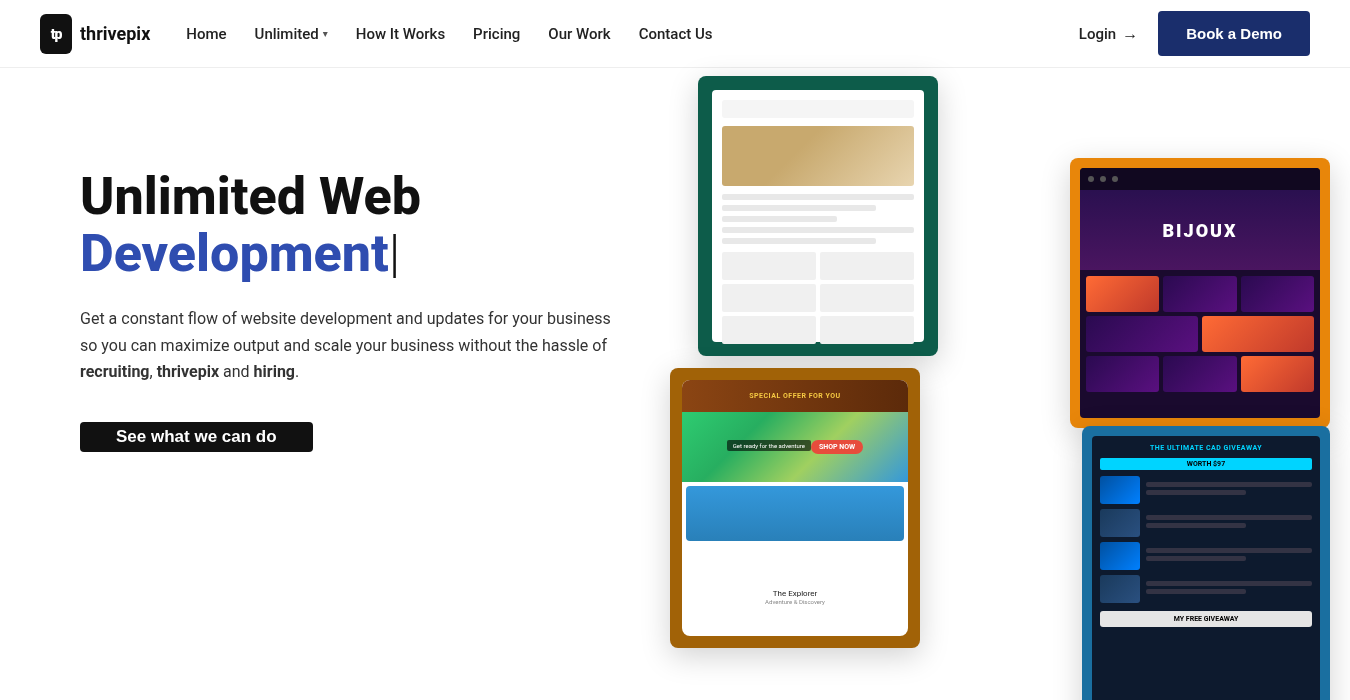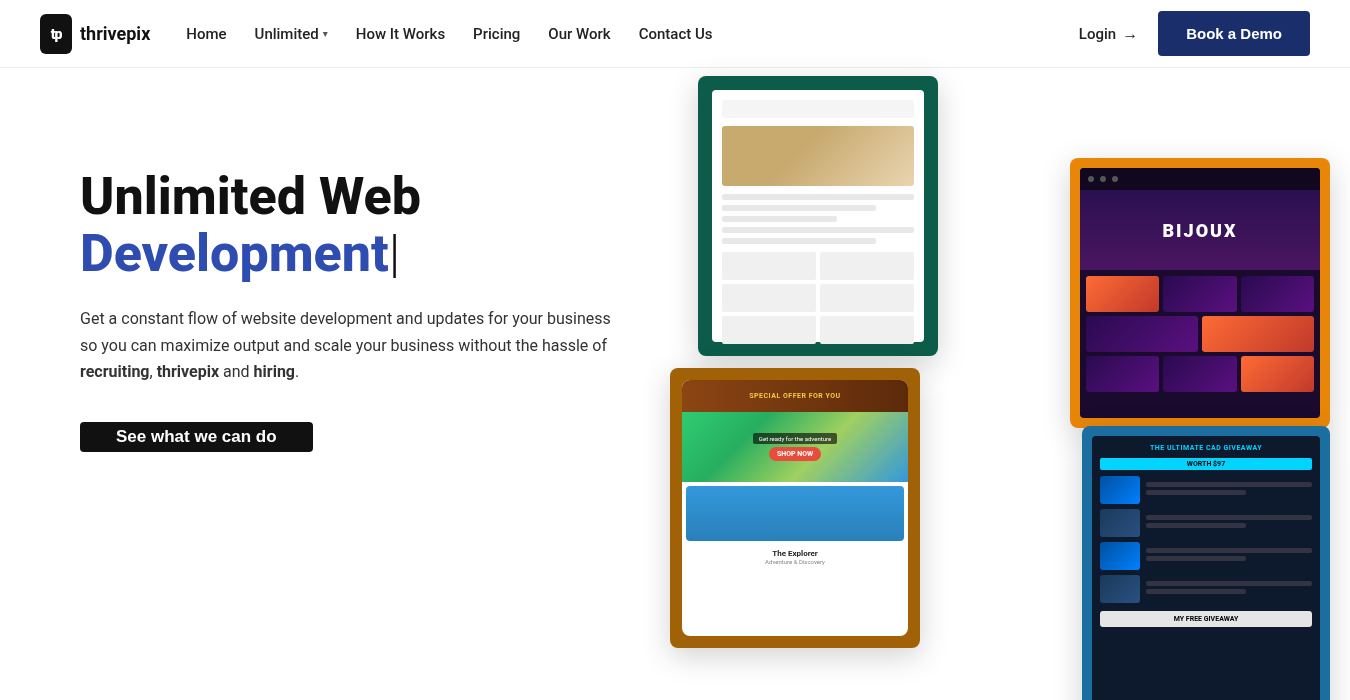--- a/index.html
+++ b/index.html
@@ -101,28 +101,28 @@
       width: 250px; height: 280px;
       background: #a16207;
     }
     .shot-3-inner {
       margin: 12px; background: #fff; border-radius: 8px;
       height: calc(100% - 24px); overflow: hidden;
     }
     .shot-3-header { height: 32px; background: linear-gradient(to right, #8B4513, #5c2a0a); display: flex; align-items: center; justify-content: center; }
     .shot-3-header-text { color: #f5c842; font-size: 7px; font-weight: 700; letter-spacing: 0.5px; }
     .shot-3-hero-img { height: 70px; background: linear-gradient(135deg, #2ecc71 0%, #27ae60 30%, #a0d060 60%, #3498db 100%); position: relative; }
-    .shot-3-overlay { position: absolute; inset: 0; display: flex; flex-direction: column; align-items: center; justify-content: center; }
+    .shot-3-overlay { position: absolute; inset: 0; display: flex; flex-direction: row; align-items: center; justify-content: center; }
     .shot-3-badge { background: rgba(0,0,0,0.6); color: #fff; font-size: 6px; padding: 2px 6px; border-radius: 2px; margin-bottom: 3px; }
     .shot-3-cta { background: #e74c3c; color: #fff; font-size: 7px; padding: 3px 8px; border-radius: 10px; font-weight: 700; }
     .shot-3-sale { padding: 6px; }
     .shot-3-flash { color: #e74c3c; font-size: 11px; font-weight: 900; text-align: center; }
     .shot-3-img2 { height: 55px; margin: 4px; background: linear-gradient(to bottom, #3498db, #2980b9); border-radius: 4px; }
     .shot-3-footer { padding: 4px 6px; }
-    .shot-3-brand { font-size: 8px; font-weight: 700; color: #222; text-align: center; }
+    .shot-3-brand { font-size: 8px; font-weight: 400; color: #222; text-align: center; margin-top: 40px; }
     .shot-3-sub { font-size: 6px; color: #888; text-align: center; }
 
     
     .shot-4 {
       top: 358px; right: 20px;
       width: 248px; height: 310px;
       background: #1a6fa0;
     }
     .shot-4-inner {
       margin: 10px; background: #0d1a2e; border-radius: 4px;

